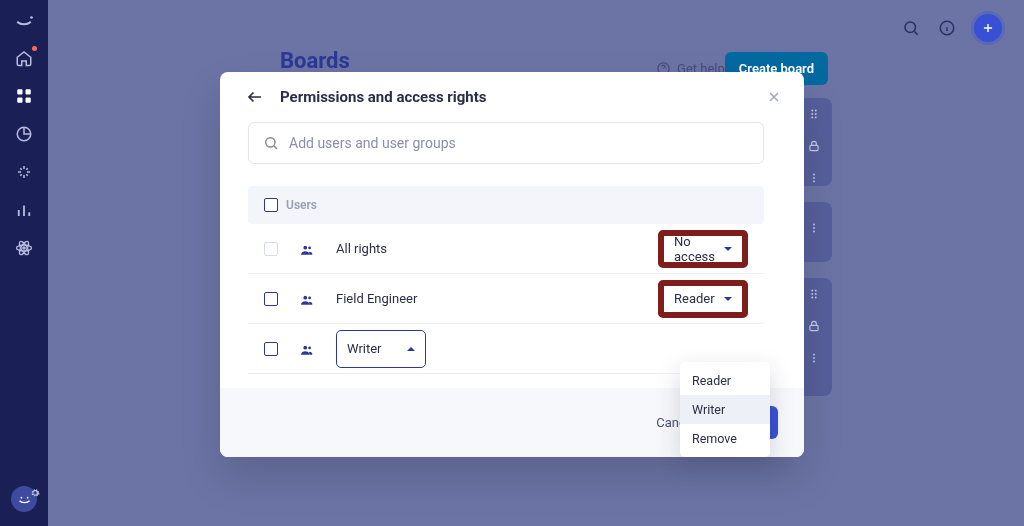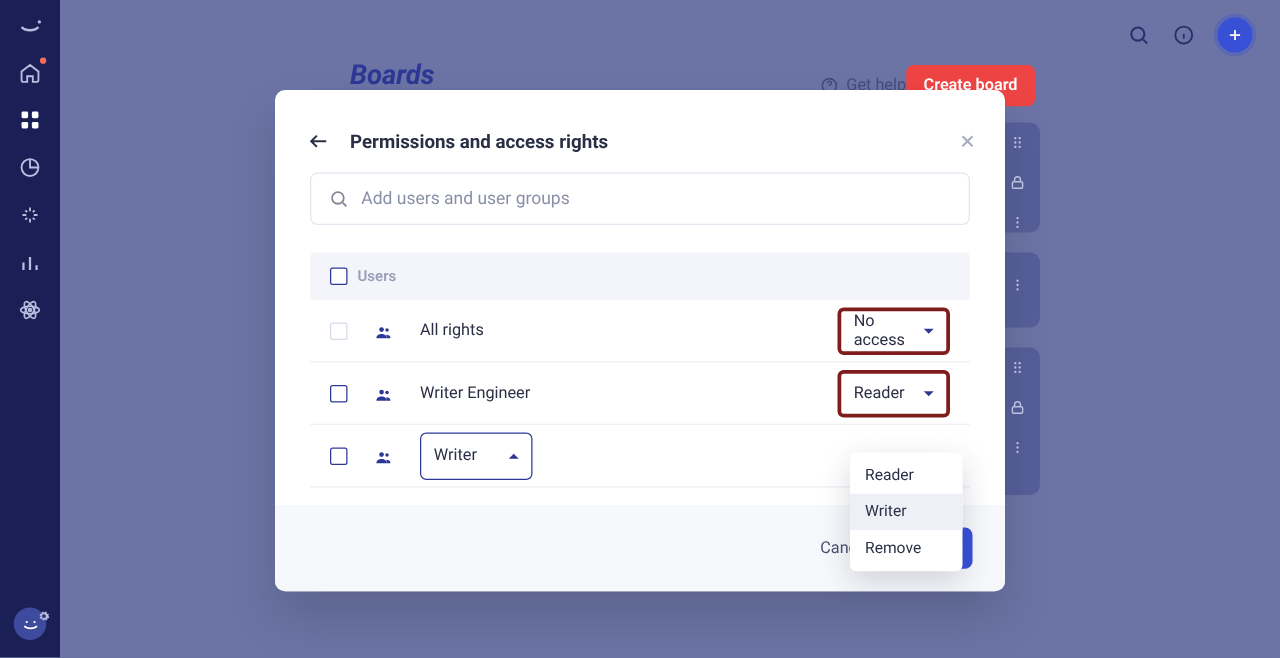--- a/index.html
+++ b/index.html
@@ -18,57 +18,57 @@
 
   .main-surface {
     position:absolute; left:48px; top:0; right:0; bottom:0;
     background:#6b74a5; border-top-left-radius:16px;
   }
   .topbar { position:absolute; top:14px; right:22px; display:flex; align-items:center; gap:18px; }
   .topbar .tb-icon { width:18px; height:18px; color:#29306b; cursor:pointer; }
   .tb-plus { width:28px; height:28px; border-radius:50%; background:#3850d6; display:flex; align-items:center; justify-content:center; color:#fff; box-shadow:0 0 0 3px rgba(56,80,214,0.3); cursor:pointer;}
 
   .page-header { position:absolute; top:48px; left:232px; display:flex; align-items:center; }
-  .page-title { font-size:22px; font-weight:700; color:#2d3896;font-style:italic; }
+  .page-title { font-size:22px; font-weight:700; color:#2d3896; }
 
   .header-actions { position:absolute; top:52px; right:196px; display:flex; align-items:center; }
   .help-link { display:flex; align-items:center; gap:6px; color:#454c7a; font-size:13px; cursor:pointer; }
-  .create-btn { background:#ef4444; color:#fff; font-size:13px; font-weight:600; padding:9px 14px; border-radius:6px; cursor:pointer; }
+  .create-btn { background:#0369a1; color:#fff; font-size:13px; font-weight:600; padding:9px 14px; border-radius:6px; cursor:pointer; }
 
   .bg-cards { position:absolute; top:98px; right:192px; display:flex; flex-direction:column; gap:16px; }
   .bg-card { width:36px; background:#565f9a; border-radius:8px; padding:8px 0; display:flex; flex-direction:column; align-items:center; gap:18px; }
   .bg-card .card-ic { width:14px; height:14px; color:#c5caea; }
 
   .scrim { position:absolute; inset:0; background:rgba(30,34,74,0.0); }
 
   .modal {
     position:absolute; top:72px; left:220px; width:584px; background:#fff;
     border-radius:8px; box-shadow:0 20px 40px rgba(0,0,0,0.15); display:flex; flex-direction:column;
   }
-  .modal-head { display:flex; align-items:center; padding:32px 22px 16px 24px; }
+  .modal-head { display:flex; align-items:center; padding:16px 22px 16px 24px; }
   .modal-back { width:22px; height:18px; color:#2b2f45; margin-right:14px; cursor:pointer; }
   .modal-title { font-size:15px; font-weight:700; color:#2b2f45; }
   .modal-close { margin-left:auto; width:16px; height:16px; color:#a5aac0; cursor:pointer; }
 
-  .modal-body { padding:0 28px 14px 28px; }
+  .modal-body { padding:0 40px 14px 28px; }
   .search-wrap { border:1px solid #e3e5ef; border-radius:6px; height:42px; display:flex; align-items:center; padding:0 14px; gap:10px; }
   .search-wrap .s-icon { width:16px; height:16px; color:#889; }
   .search-wrap input { border:none; outline:none; flex:1; font-size:14px; color:#333; background:transparent; }
   .search-wrap input::placeholder { color:#8a8fa8; }
 
   .tbl { margin-top:22px; }
   .tbl-head { background:#f4f5fa; border-radius:4px; height:38px; display:flex; align-items:center; padding:0 16px; gap:8px; }
   .chk { width:14px; height:14px; border:1.6px solid #2d3896; border-radius:2px; background:#fff; cursor:pointer; flex-shrink:0; }
   .chk.light { border-color:#d8daea; }
   .col-users-label { font-size:12px; font-weight:600; color:#9a9fb8; }
 
   .row { height:50px; border-bottom:1px solid #eef0f6; display:flex; align-items:center; padding:0 16px; gap:20px; }
   .grp-icon { width:18px; height:14px; color:#2d3896; flex-shrink:0; }
   .row-label { font-size:13px; color:#2b2f45; flex:1; }
-  .perm-select { width:90px; height:38px; border:3px solid #7f1d1d; border-radius:5px; display:flex; align-items:center; justify-content:space-between; padding:0 10px; font-size:13px; color:#2b2f45; cursor:pointer; background:#fff; }
+  .perm-select { width:90px; height:38px; border:6px solid #7f1d1d; border-radius:5px; display:flex; align-items:center; justify-content:space-between; padding:0 10px; font-size:13px; color:#2b2f45; cursor:pointer; background:#fff; }
   .perm-select.open { border:1.6px solid #2d3896; }
   .caret { width:0; height:0; border-left:4px solid transparent; border-right:4px solid transparent; }
   .caret.down { border-top:4px solid #2d3896; }
   .caret.up { border-bottom:4px solid #2d3896; }
 
   .modal-foot { background:#f7f8fb; padding:18px 26px; display:flex; justify-content:flex-end; gap:10px; border-bottom-left-radius:8px; border-bottom-right-radius:8px; }
   .btn-cancel { font-size:13px; color:#4a5070; padding:9px 8px; cursor:pointer; }
   .btn-save { background:#3850d6; color:#fff; font-size:13px; font-weight:600; padding:9px 18px; border-radius:6px; cursor:pointer; display:inline-block; min-width:50px; text-align:center;}
 
   .dropdown {
@@ -284,21 +284,21 @@
       <div class="row">
         <span class="chk"></span>
         <span class="grp-icon">
           <svg viewBox="0 0 24 24" width="18" height="14" fill="currentColor">
               <circle cx="9" cy="8" r="3.2"></circle>
               <circle cx="16.5" cy="8.5" r="2.4"></circle>
               <path d="M2 19c0-3 3.5-5 7-5s7 2 7 5v1H2z"></path>
               <path d="M15.5 15c2.8 0 5.5 1.4 5.5 3.6V20h-5"></path>
             </svg>
         </span>
-        <span class="row-label">Writer Engineer</span>
+        <span class="row-label">Field Engineer</span>
         <div class="perm-select">
           <span>Reader</span>
           <span class="caret down"></span>
         </div>
       </div>
 
       <div class="row">
         <span class="chk"></span>
         <span class="grp-icon">
           <svg viewBox="0 0 24 24" width="18" height="14" fill="currentColor">

